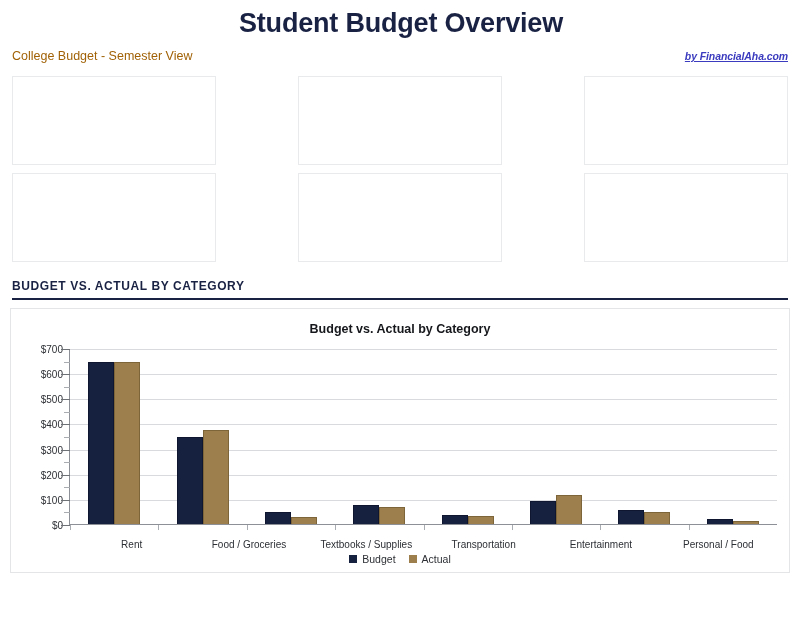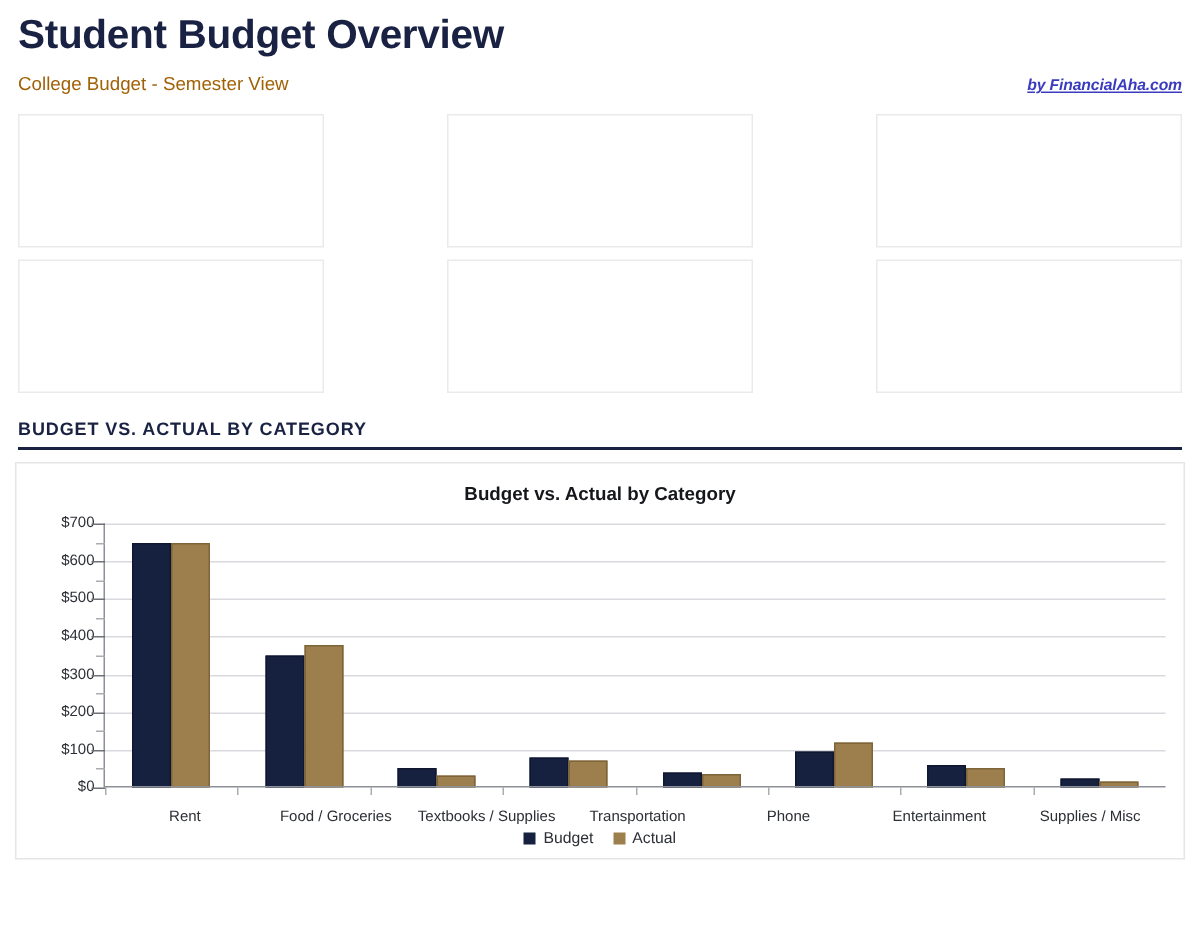--- a/index.html
+++ b/index.html
@@ -7,21 +7,21 @@
     width: 800px; height: 622px;
     background: #ffffff;
     font-family: "Liberation Sans", sans-serif;
     overflow: hidden;
   }
   .page { width: 800px; height: 622px; position: relative; padding: 0 10px; }
 
   
   .title {
     font-size: 27px; font-weight: bold; color: #1a2244;
-    letter-spacing: -0.2px; padding: 8px 0 0 2px; line-height: 1.15;
+    letter-spacing: -0.2px; padding: 8px 0 0 2px; line-height: 1.15; text-align: center;
   }
   .subrow {
     display: flex; align-items: baseline; justify-content: space-between;
     padding: 10px 2px 0 2px;
   }
   .subtitle { font-size: 12.5px; color: #a16207; }
   .credit {
     font-size: 10.5px; font-style: italic; color: #3b3bbf;
     text-decoration: underline; font-weight: bold; letter-spacing: -0.1px;
   }
@@ -236,23 +236,22 @@
               <div class="bar actual" style="height: 2.57143%;"></div>
             </div>
           </div>
         <div class="baseline"></div>
       </div>
       <div class="x-labels" id="x-labels">
           <div class="x-label">Rent</div>
           <div class="x-label">Food / Groceries</div>
           <div class="x-label">Textbooks / Supplies</div>
           <div class="x-label">Transportation</div>
-          <div class="x-label">Phone</div>
           <div class="x-label">Entertainment</div>
-          <div class="x-label">Supplies / Misc</div>
+          <div class="x-label">Personal / Food</div>
         </div>
     <div class="major-tick" style="top: 100%; position: absolute;"></div>
         <div class="minor-tick" style="top: 92.8571%; position: absolute;"></div>
         <div class="major-tick" style="top: 85.7143%; position: absolute;"></div>
         <div class="minor-tick" style="top: 78.5714%; position: absolute;"></div>
         <div class="major-tick" style="top: 71.4286%; position: absolute;"></div>
         <div class="minor-tick" style="top: 64.2857%; position: absolute;"></div>
         <div class="major-tick" style="top: 57.1429%; position: absolute;"></div>
         <div class="minor-tick" style="top: 50%; position: absolute;"></div>
         <div class="major-tick" style="top: 42.8571%; position: absolute;"></div>

